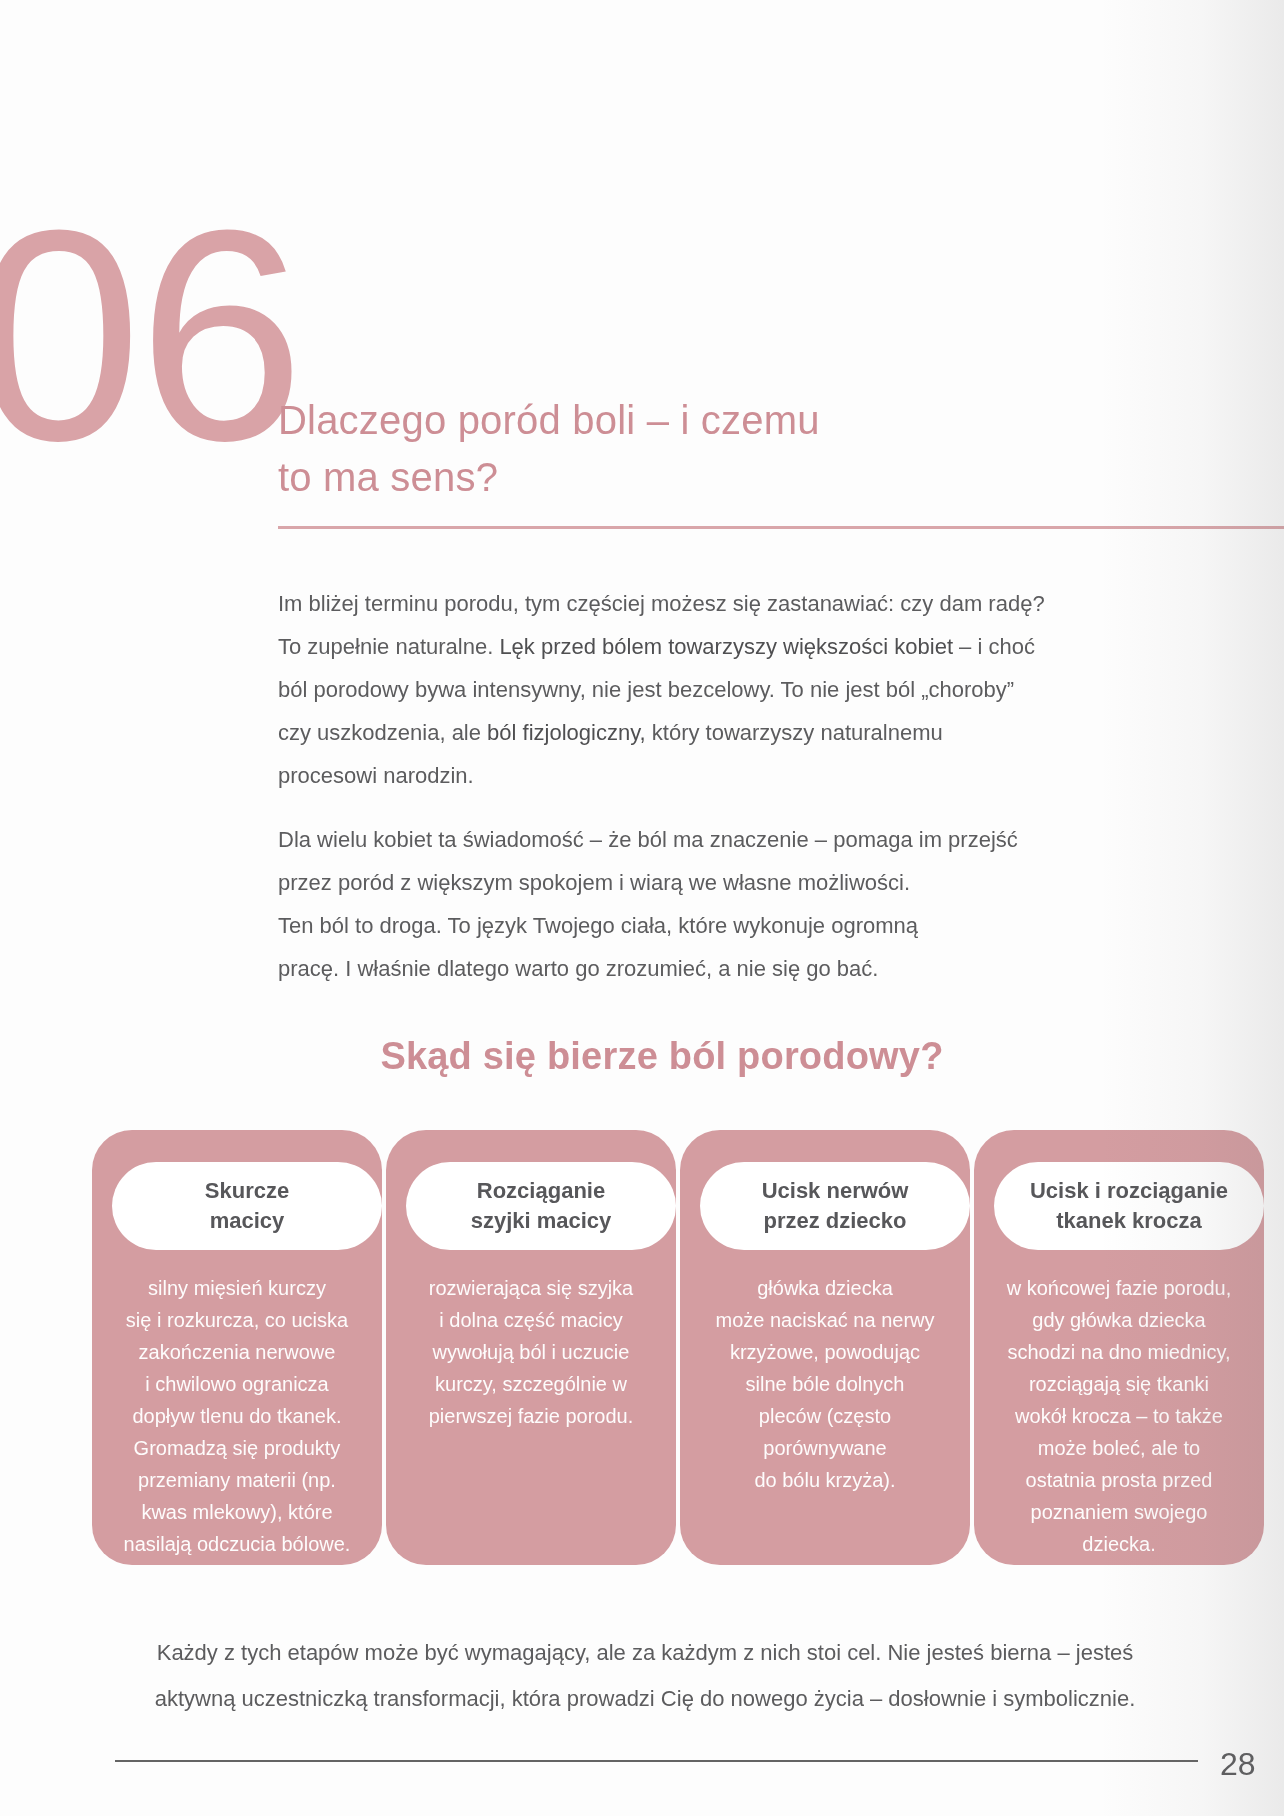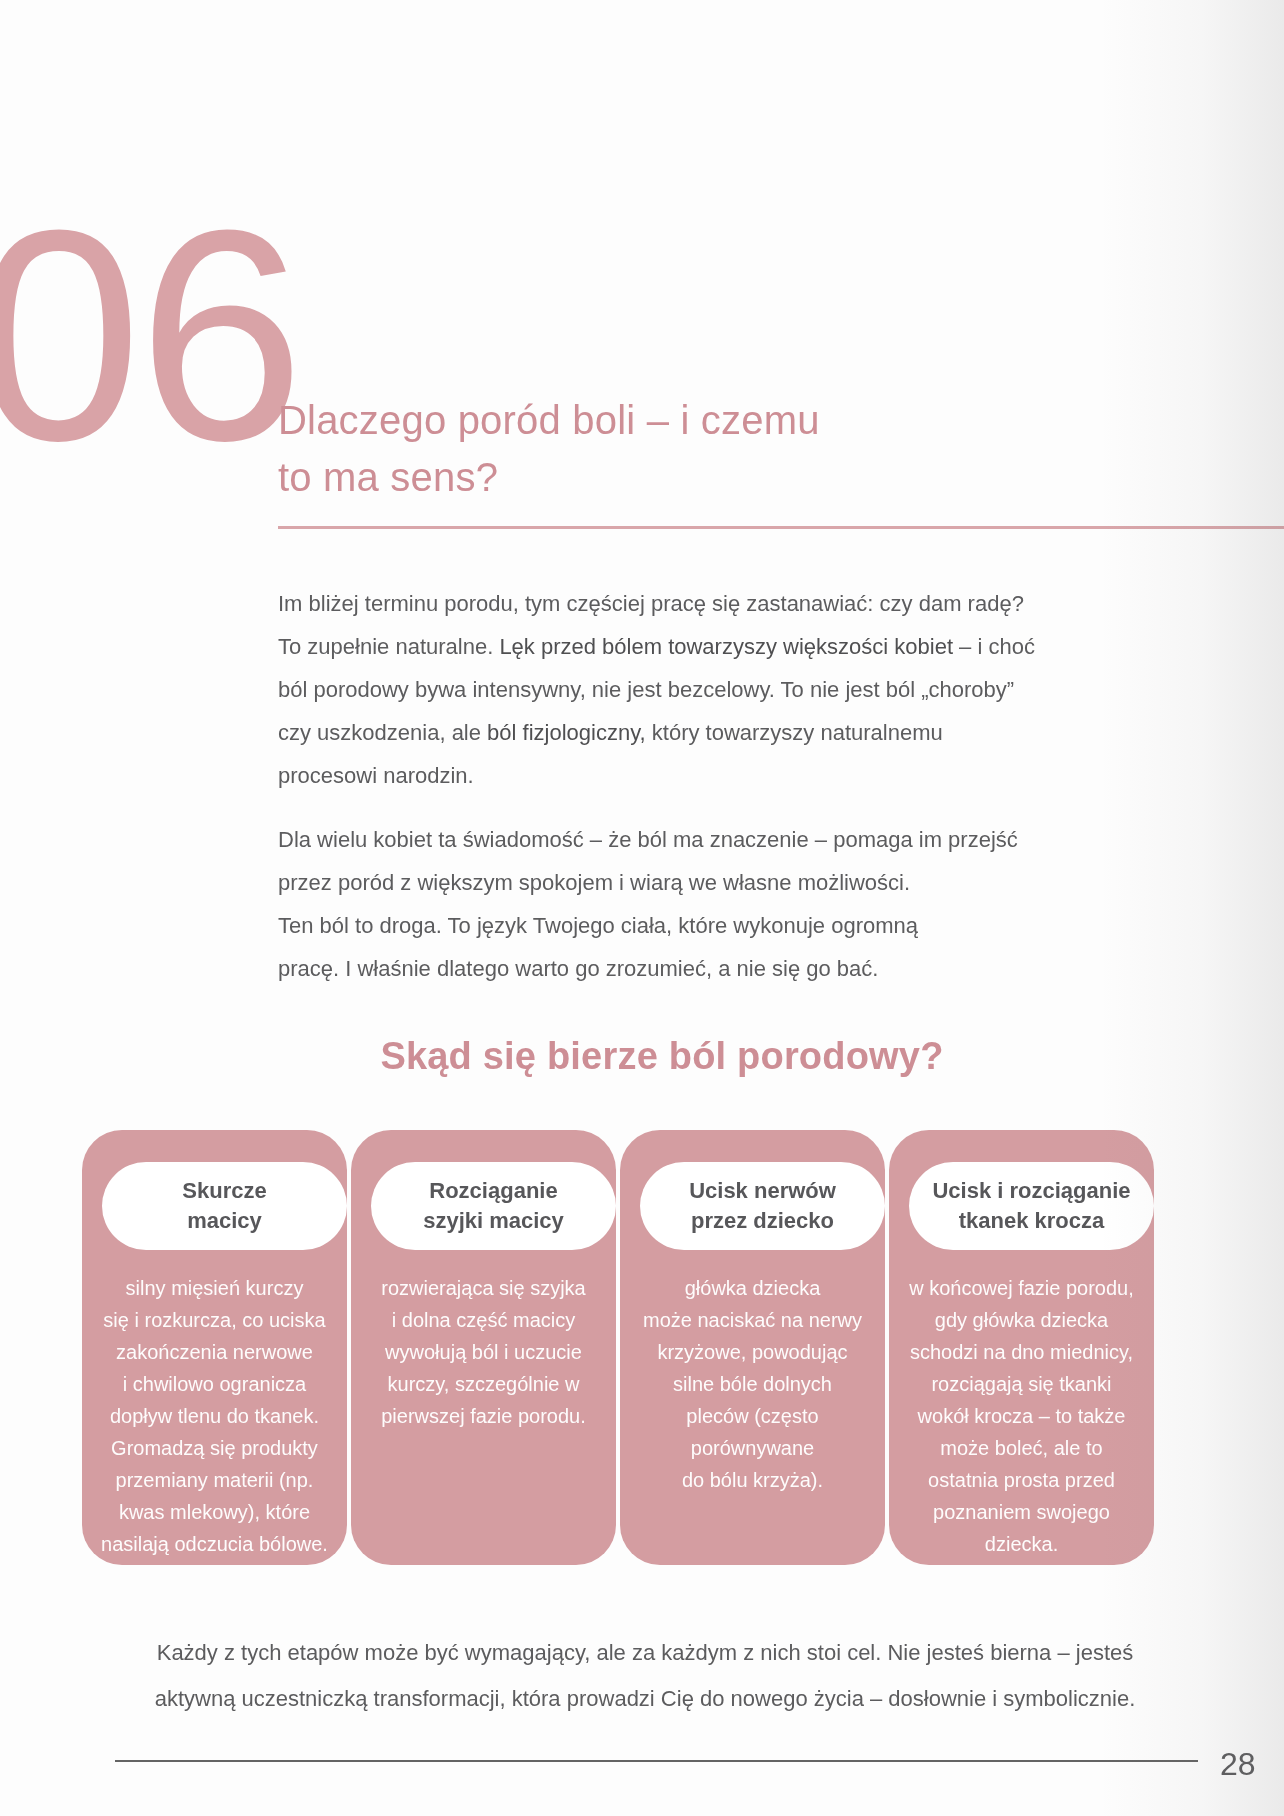--- a/index.html
+++ b/index.html
@@ -44,21 +44,21 @@
 
   .section-heading {
     position: absolute; left: 56px; top: 1032px; width: 1172px;
     margin: 0; text-align: center;
     font-size: 38px; line-height: 48px; font-weight: bold;
     color: var(--accent, #cd8e95);
     letter-spacing: 0.2px;
   }
 
   .cards {
-    position: absolute; left: 62px; top: 1130px; width: 1072px; height: 435px;
+    position: absolute; left: 72px; top: 1130px; width: 1172px; height: 435px;
     display: flex; gap: 4px;
   }
   .card {
     flex: 1 1 0;
     background: var(--card, #d49da1);
     border-radius: 40px;
     overflow: hidden;
   }
   .pill {
     margin: 32px 0 0 20px; height: 88px;
@@ -108,21 +108,21 @@
 
 <div class="page">
 
   <div class="numeral">06</div>
 
   <h1 class="title">Dlaczego poród boli – i czemu
 to ma sens?</h1>
 
   <div class="rule"></div>
 
-  <p class="para p1"><span>Im bliżej terminu porodu, tym częściej pracę się zastanawiać: czy dam radę?
+  <p class="para p1"><span>Im bliżej terminu porodu, tym częściej możesz się zastanawiać: czy dam radę?
 To zupełnie naturalne. </span><span class="b">Lęk przed bólem towarzyszy większości kobiet</span><span> – i choć
 ból porodowy bywa intensywny, nie jest bezcelowy. To nie jest ból „choroby”
 czy uszkodzenia, ale </span><span class="b">ból fizjologiczny,</span><span> który towarzyszy naturalnemu
 procesowi narodzin.</span></p>
 
   <p class="para p2">Dla wielu kobiet ta świadomość – że ból ma znaczenie – pomaga im przejść
 przez poród z większym spokojem i wiarą we własne możliwości.
 Ten ból to droga. To język Twojego ciała, które wykonuje ogromną
 pracę. I właśnie dlatego warto go zrozumieć, a nie się go bać.</p>
 

